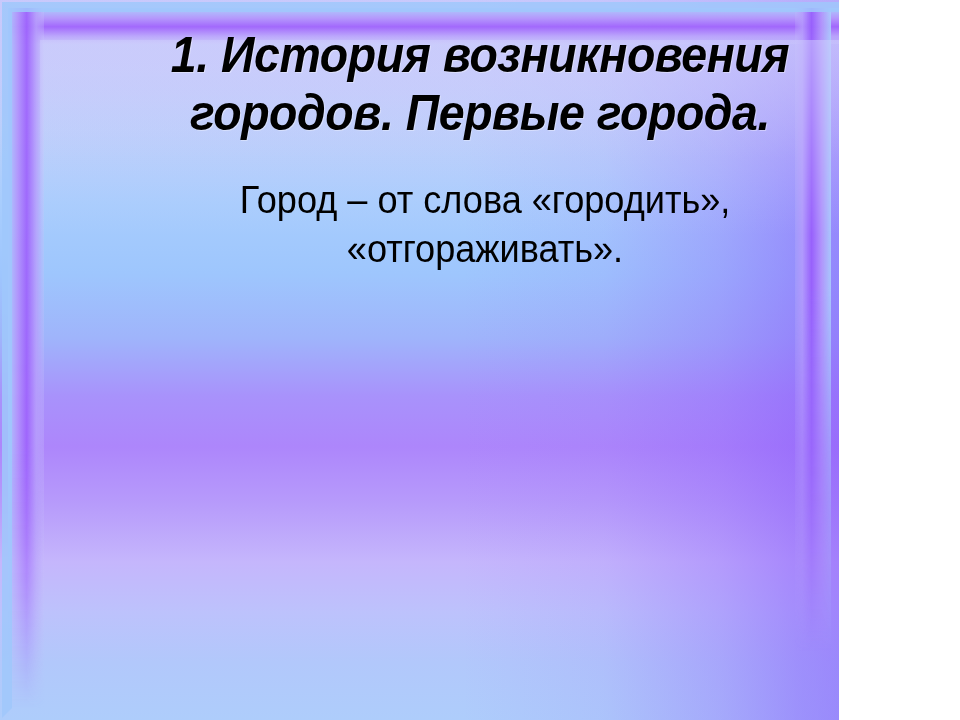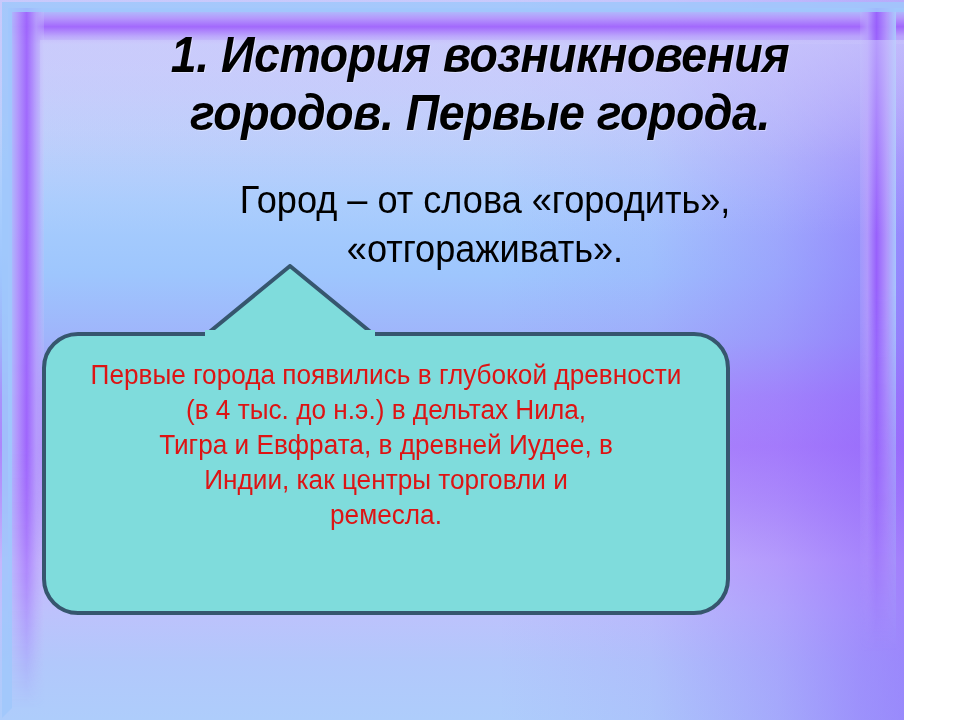--- a/index.html
+++ b/index.html
@@ -2,21 +2,21 @@
 <html><head>
 <meta charset="utf-8">
 <style>
   html, body {
     margin: 0;
     padding: 0;
     background: #ffffff;
   }
   #slide {
     position: relative;
-    width: 904px;
+    width: 839px;
     height: 720px;
     overflow: hidden;
     font-family: "Liberation Sans", "DejaVu Sans", sans-serif;
     background: #a8c8fb;
   }
 
   
   .bg-base {
     position: absolute;
     inset: 0;
@@ -206,26 +206,14 @@
   <div class="frame-band-right"></div>
   <div class="frame-outer"></div>
   <div class="frame-inner-glow"></div>
 
   <div class="headline">1. История возникновения
 городов. Первые города.</div>
 
   <div class="subtitle">Город – от слова «городить»,
 «отгораживать».</div>
 
-  <div class="callout">
-    <div class="callout-body"></div>
-    <svg class="callout-tail" viewBox="0 0 170 72">
-      <polygon points="2,70 85,2 168,70 168,74 2,74" fill="#7fdcdc" stroke="#36566e" stroke-width="4" stroke-linejoin="round"></polygon>
-      <rect x="0" y="66" width="170" height="10" fill="#7fdcdc"></rect>
-    </svg>
-    <div class="callout-text">Первые города появились в глубокой древности
-(в 4 тыс. до н.э.) в дельтах Нила,
-Тигра и Евфрата, в древней Иудее, в
-Индии, как центры торговли и
-ремесла.</div>
-  </div>
 
 </div>
 
 </body></html>

